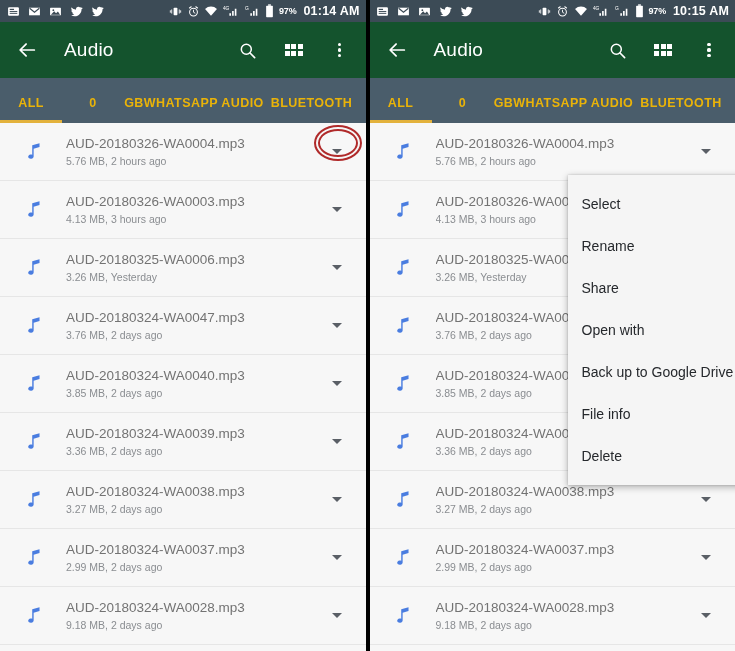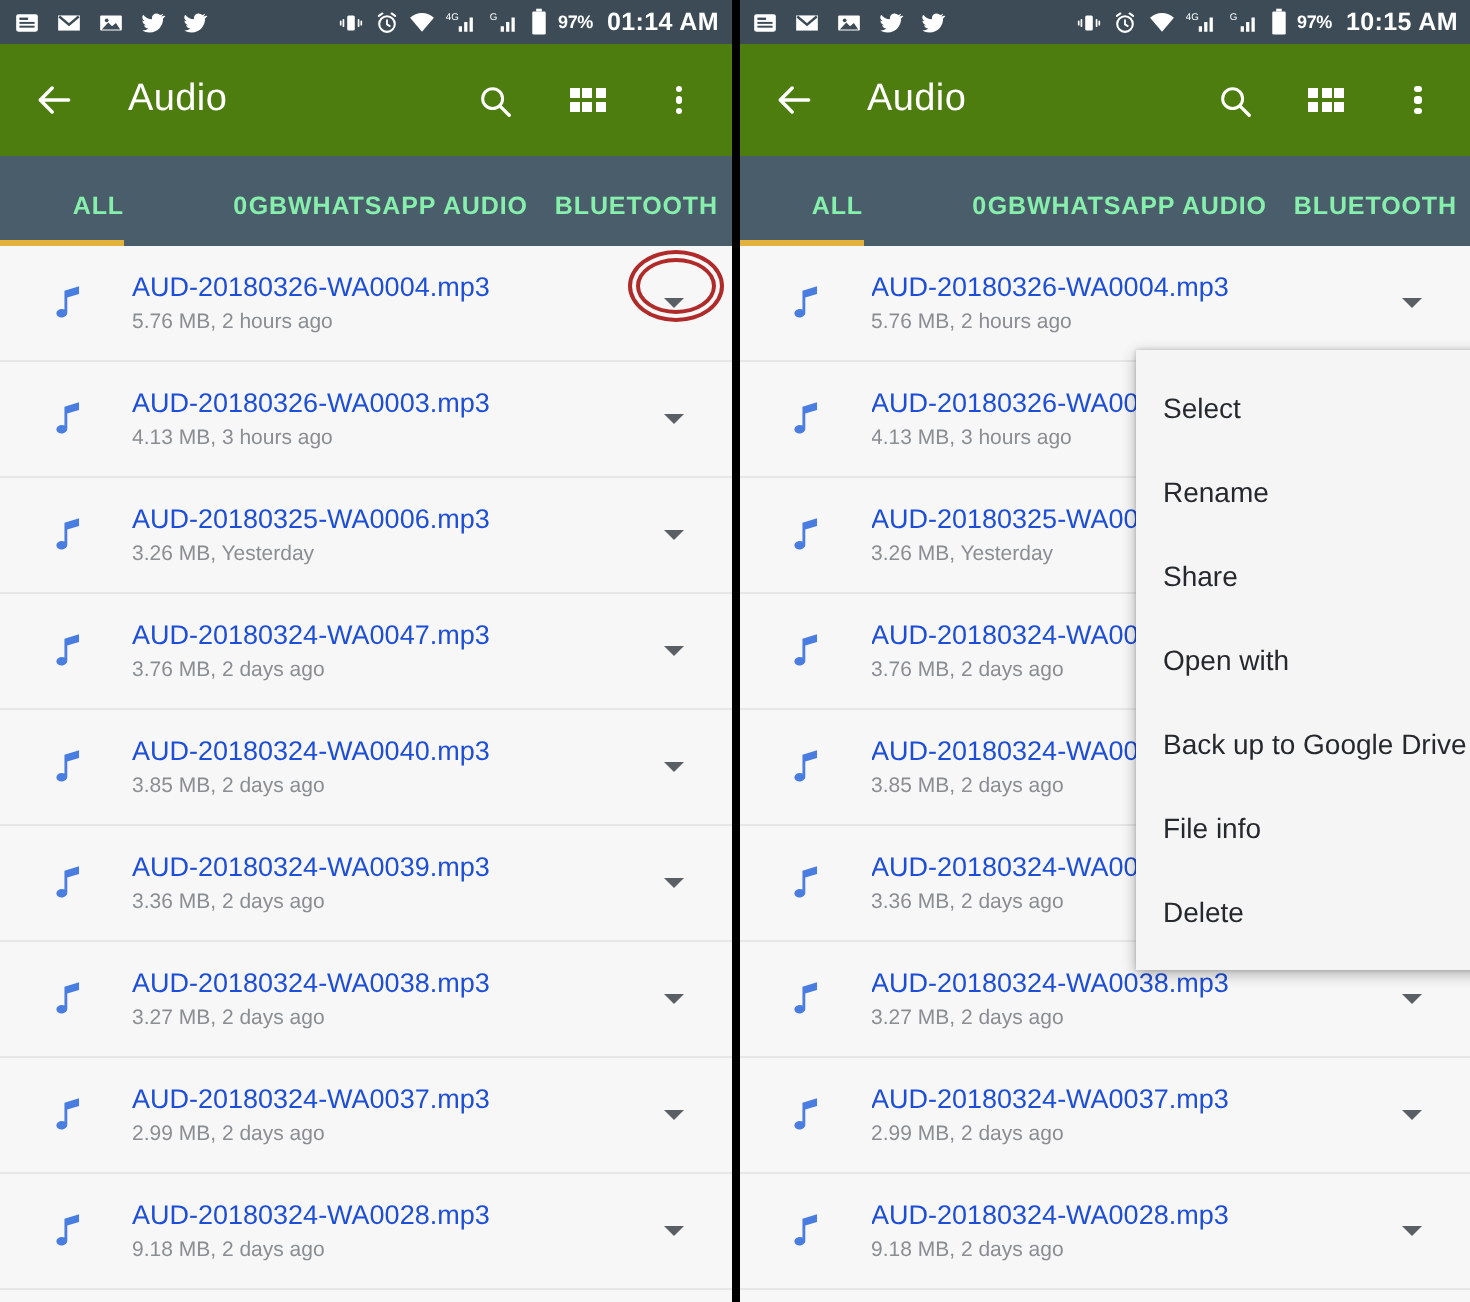--- a/index.html
+++ b/index.html
@@ -80,21 +80,21 @@
     font-weight: bold;
     color: #ffffff;
     margin-left: 3px;
     letter-spacing: 0.2px;
     white-space: nowrap;
   }
 
   
   .appbar {
     height: 56px;
-    background: #4d7c0f;
+    background: #14532d;
     display: flex;
     align-items: center;
     padding: 0 14px;
     box-sizing: border-box;
   }
   .ab-back {
     width: 26px;
     height: 26px;
     display: flex;
     align-items: center;
@@ -150,26 +150,26 @@
 
   
   .tabbar {
     height: 45px;
     background: #4a5d6b;
     display: flex;
     align-items: flex-end;
     position: relative;
   }
   .tab {
-    color: #86efac;
+    color: #eab308;
     font-size: 12.5px;
     font-weight: bold;
     letter-spacing: 0.45px;
     padding-bottom: 13px;
-    text-align: right;
+    text-align: center;
     cursor: pointer;
     white-space: nowrap;
   }
   .tab.t-all   { width: 62px; }
   .tab.t-count { width: 62px; }
   .tab.t-gb    { width: 140px; }
   .tab.t-bt    { width: 95px; }
   .tab-indicator {
     position: absolute;
     left: 0;
@@ -201,21 +201,21 @@
     justify-content: center;
     flex: 0 0 66px;
   }
   .row-text {
     flex: 1 1 auto;
     min-width: 0;
     overflow: hidden;
   }
   .row-title {
     font-size: 13.5px;
-    color: #1d4ed8;
+    color: #737373;
     white-space: nowrap;
     line-height: 1.35;
   }
   .row-sub {
     font-size: 10.5px;
     color: #8a8d91;
     white-space: nowrap;
     margin-top: 2px;
     line-height: 1.3;
   }

